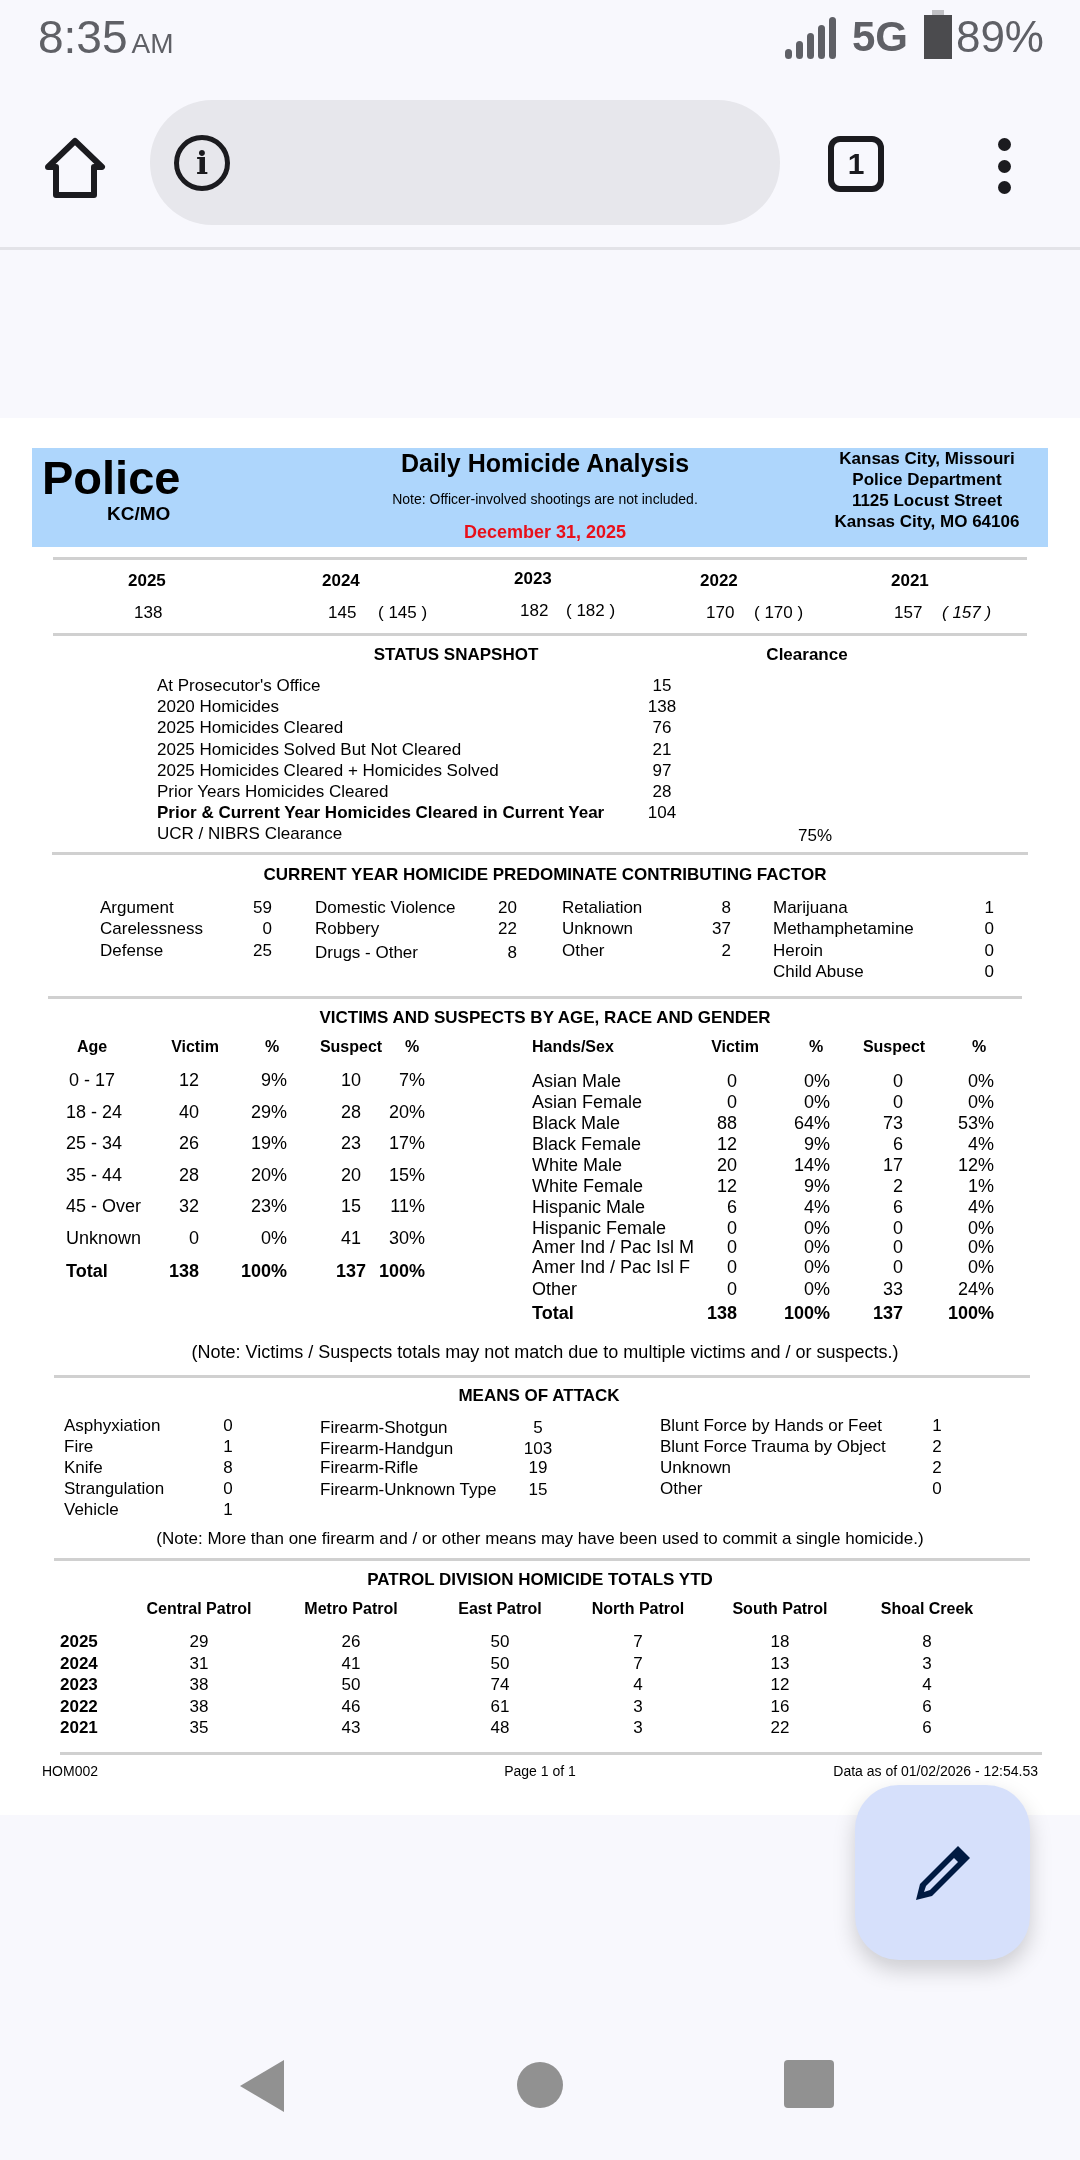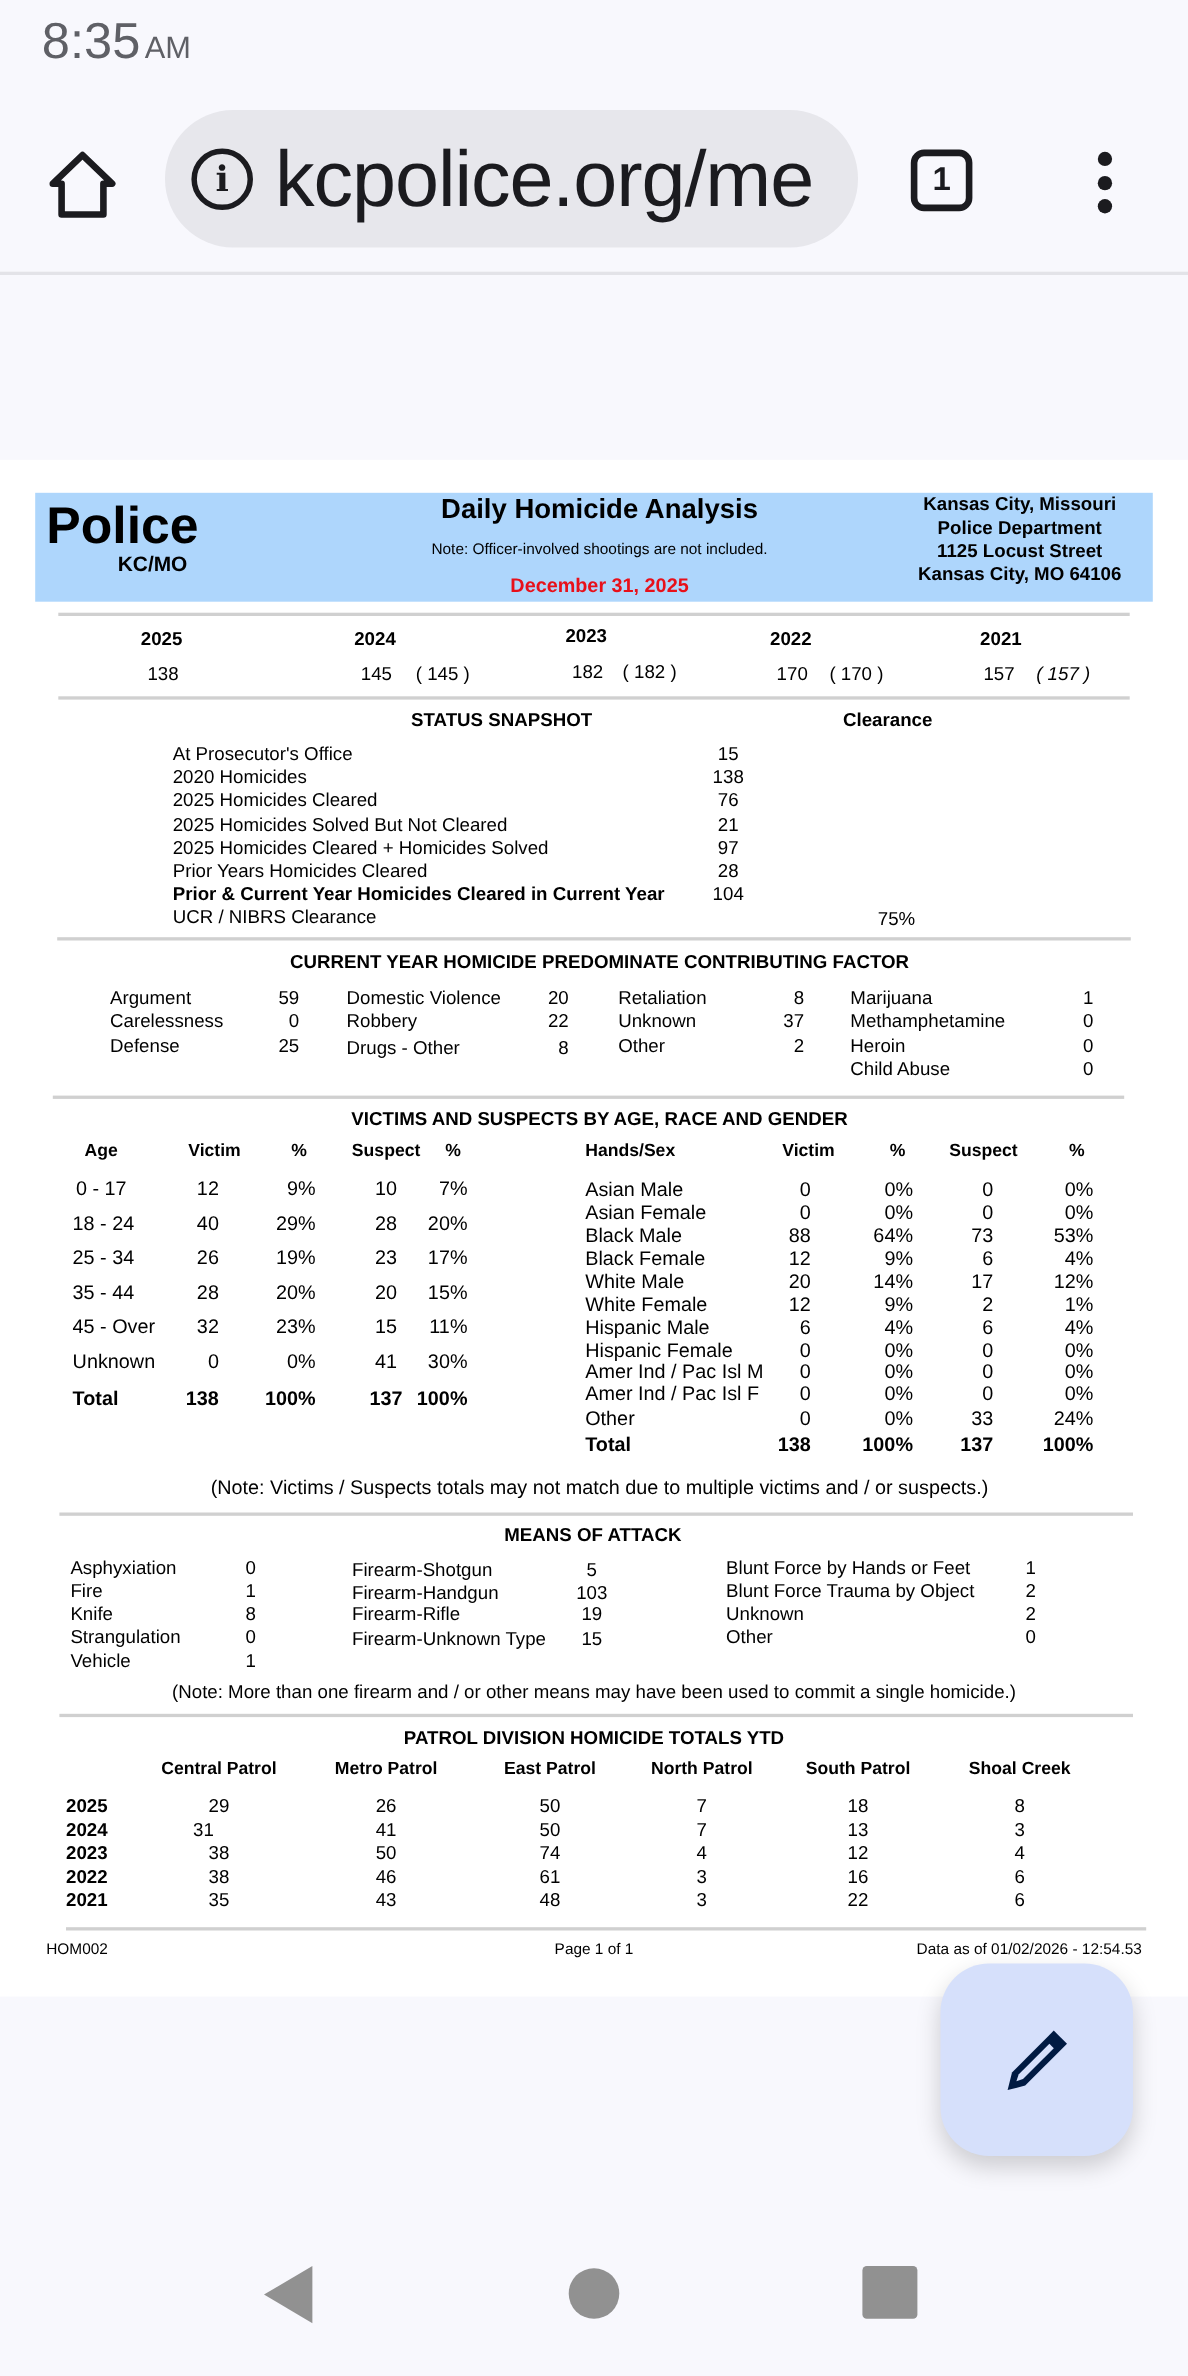--- a/index.html
+++ b/index.html
@@ -47,30 +47,41 @@
   .nav-back { left: 240px; top: 2060px; width: 0; height: 0; border-top: 26px solid transparent; border-bottom: 26px solid transparent; border-right: 44px solid #919191; }
   .nav-home { left: 517px; top: 2062px; width: 46px; height: 46px; border-radius: 50%; background: #919191; }
   .nav-recent { left: 784px; top: 2060px; width: 50px; height: 48px; border-radius: 4px; background: #919191; }
 </style>
 </head>
 <body>
 
 <div id="screen">
 
   <div class="abs status-time"><span>8:35</span><span class="ampm">AM</span></div>
+  <div class="abs status-right">
+    <div class="signal">
+      <span style="height:10px"></span>
+        <span style="height:18px"></span>
+        <span style="height:26px"></span>
+        <span style="height:34px"></span>
+        <span style="height:42px"></span>
+    </div>
+    <span class="fiveg">5G</span>
+    <div class="battery"></div>
+    <span class="battery-pct" style="margin-left:-14px">89%</span>
+  </div>
 
   <div class="abs toolbar"></div>
   <div class="abs home-icon">
     <svg width="66" height="66" viewBox="0 0 66 66">
         <path d="M33 6 L60 32 L52 32 L52 60 L14 60 L14 32 L6 32 Z" fill="none" stroke="#1b1b1f" stroke-width="6" stroke-linejoin="round"></path>
       </svg>
   </div>
   <div class="abs url-pill">
     <div class="info-icon">i</div>
-    <span class="url-text">kcpolice.org/me</span>
   </div>
   <div class="abs tab-icon">
       <span>1</span>
     </div>
   <div class="abs menu-icon">
     <span></span>
       <span></span>
       <span></span>
   </div>
 
@@ -336,21 +347,21 @@
         <span class="t b c" style="left:780px;top:1600px;font-size:16px;">South Patrol</span>
         <span class="t b c" style="left:927px;top:1600px;font-size:16px;">Shoal Creek</span>
         <span class="t b" style="left:60px;top:1632px;font-size:17px;">2025</span>
         <span class="t c" style="left:199px;top:1632px;font-size:17px;">29</span>
         <span class="t c" style="left:351px;top:1632px;font-size:17px;">26</span>
         <span class="t c" style="left:500px;top:1632px;font-size:17px;">50</span>
         <span class="t c" style="left:638px;top:1632px;font-size:17px;">7</span>
         <span class="t c" style="left:780px;top:1632px;font-size:17px;">18</span>
         <span class="t c" style="left:927px;top:1632px;font-size:17px;">8</span>
         <span class="t b" style="left:60px;top:1653.5px;font-size:17px;">2024</span>
-        <span class="t c" style="left:185px;top:1653.5px;font-size:17px;">31</span>
+        <span class="t c" style="left:199px;top:1653.5px;font-size:17px;">31</span>
         <span class="t c" style="left:351px;top:1653.5px;font-size:17px;">41</span>
         <span class="t c" style="left:500px;top:1653.5px;font-size:17px;">50</span>
         <span class="t c" style="left:638px;top:1653.5px;font-size:17px;">7</span>
         <span class="t c" style="left:780px;top:1653.5px;font-size:17px;">13</span>
         <span class="t c" style="left:927px;top:1653.5px;font-size:17px;">3</span>
         <span class="t b" style="left:60px;top:1675px;font-size:17px;">2023</span>
         <span class="t c" style="left:199px;top:1675px;font-size:17px;">38</span>
         <span class="t c" style="left:351px;top:1675px;font-size:17px;">50</span>
         <span class="t c" style="left:500px;top:1675px;font-size:17px;">74</span>
         <span class="t c" style="left:638px;top:1675px;font-size:17px;">4</span>

